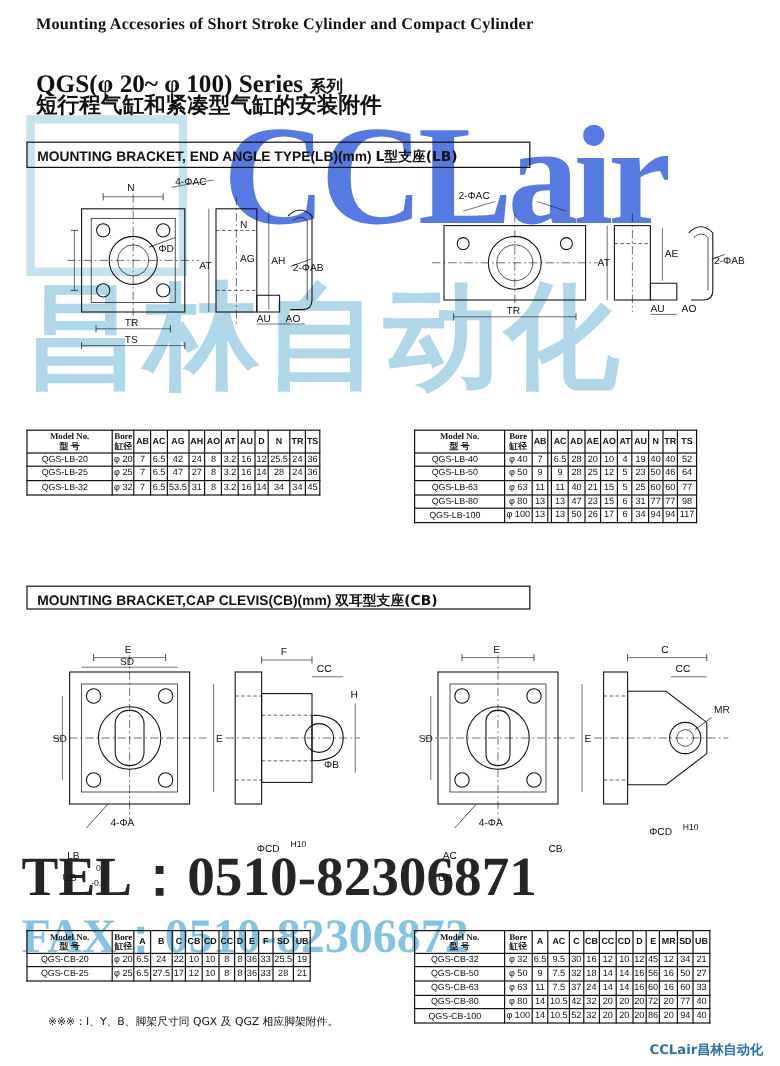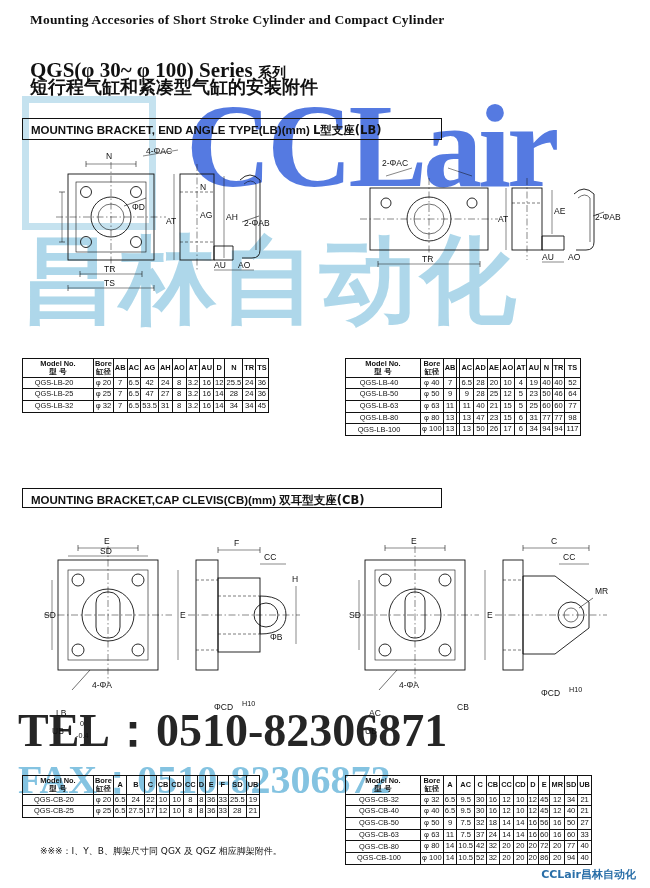--- a/index.html
+++ b/index.html
@@ -100,38 +100,38 @@
   #tbl-cb-left{top:775px;left:22px;}
   #tbl-cb-left th:first-child, #tbl-cb-left td:first-child{width:58px;}
   #tbl-cb-right{top:775px;left:345px;}
   #tbl-cb-right th:first-child, #tbl-cb-right td:first-child{width:62px;}
 
   .note{
     position:absolute;top:845px;left:40px;font-size:9px;
     font-family:"DejaVu Sans", sans-serif;color:#111;white-space:nowrap;
   }
   .hdr2{line-height:1.05;}
-  .hdr2 span{display:block;}
+  .hdr2 span{display:block;font-family:Liberation Serif, serif;}
 </style>
 </head>
 <body>
 
 <div class="page">
 
   <div class="wm wm-logo-box"></div>
   <div class="wm wm-ccai">CCLair</div>
   <div class="wm wm-cn">昌林自动化</div>
   <div class="wm wm-tel">TEL：0510-82306871</div>
   <div class="wm wm-fax">FAX：0510-82306872</div>
   <div class="wm wm-foot">CCLair昌林自动化</div>
 
   <div class="h-en">Mounting Accesories  of Short Stroke Cylinder and Compact Cylinder</div>
   <div class="h-cn cnf">短行程气缸和紧凑型气缸的安装附件</div>
   <div class="h-series">
-    <span>QGS(φ 30~ φ 100) Series</span>
+    <span>QGS(φ 20~ φ 100) Series</span>
     <span class="small cnf">系列</span>
   </div>
 
   <div class="secbar" id="secbar1">
     <span>MOUNTING BRACKET, END ANGLE TYPE(LB)(mm)</span>
     <span class="cn">L型支座(LB)</span>
   </div>
 
   <svg class="draw" id="dwg-lb-left" style="top:146px;left:28px;" width="300" height="200" viewBox="0 0 300 200">
 
@@ -611,35 +611,20 @@
         <td>16</td>
         <td>12</td>
         <td>10</td>
         <td>12</td>
         <td>45</td>
         <td>12</td>
         <td>34</td>
         <td>21</td>
       </tr>
       <tr>
-        <td class="model">QGS-CB-40</td>
-        <td>φ 40</td>
-        <td>6.5</td>
-        <td>9.5</td>
-        <td>30</td>
-        <td>16</td>
-        <td>12</td>
-        <td>10</td>
-        <td>12</td>
-        <td>45</td>
-        <td>12</td>
-        <td>40</td>
-        <td>21</td>
-      </tr>
-      <tr>
         <td class="model">QGS-CB-50</td>
         <td>φ 50</td>
         <td>9</td>
         <td>7.5</td>
         <td>32</td>
         <td>18</td>
         <td>14</td>
         <td>14</td>
         <td>16</td>
         <td>56</td>

